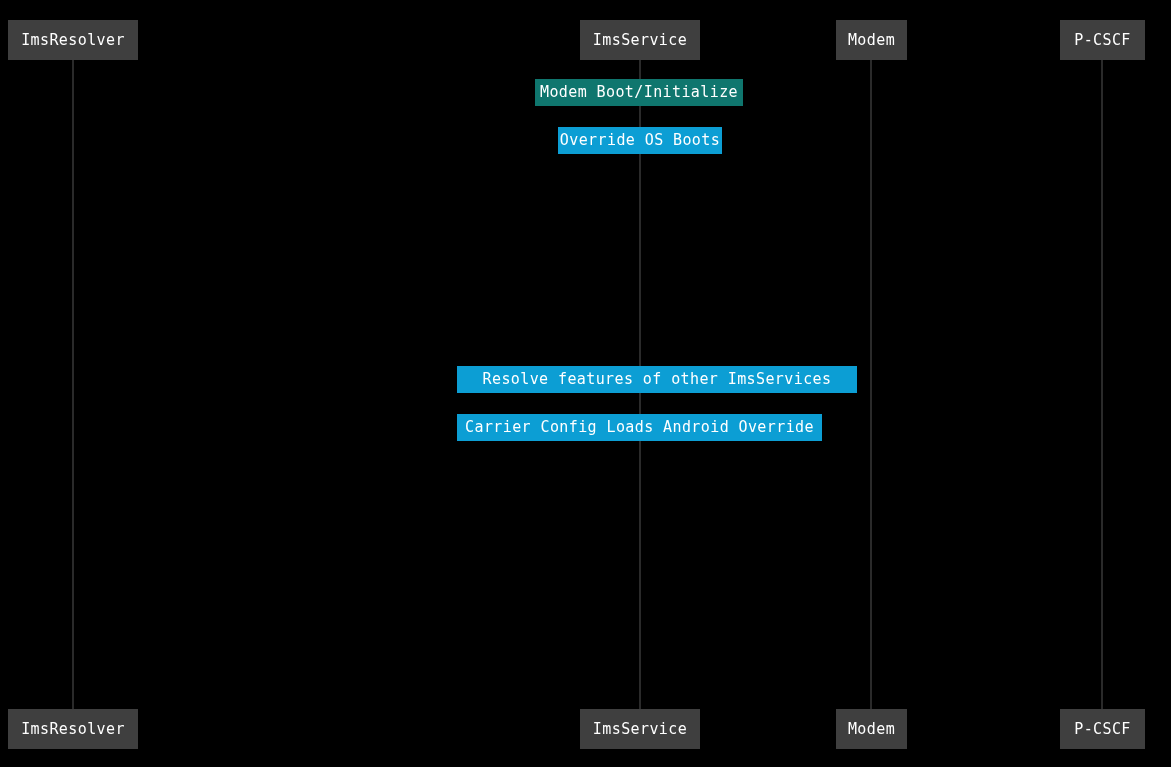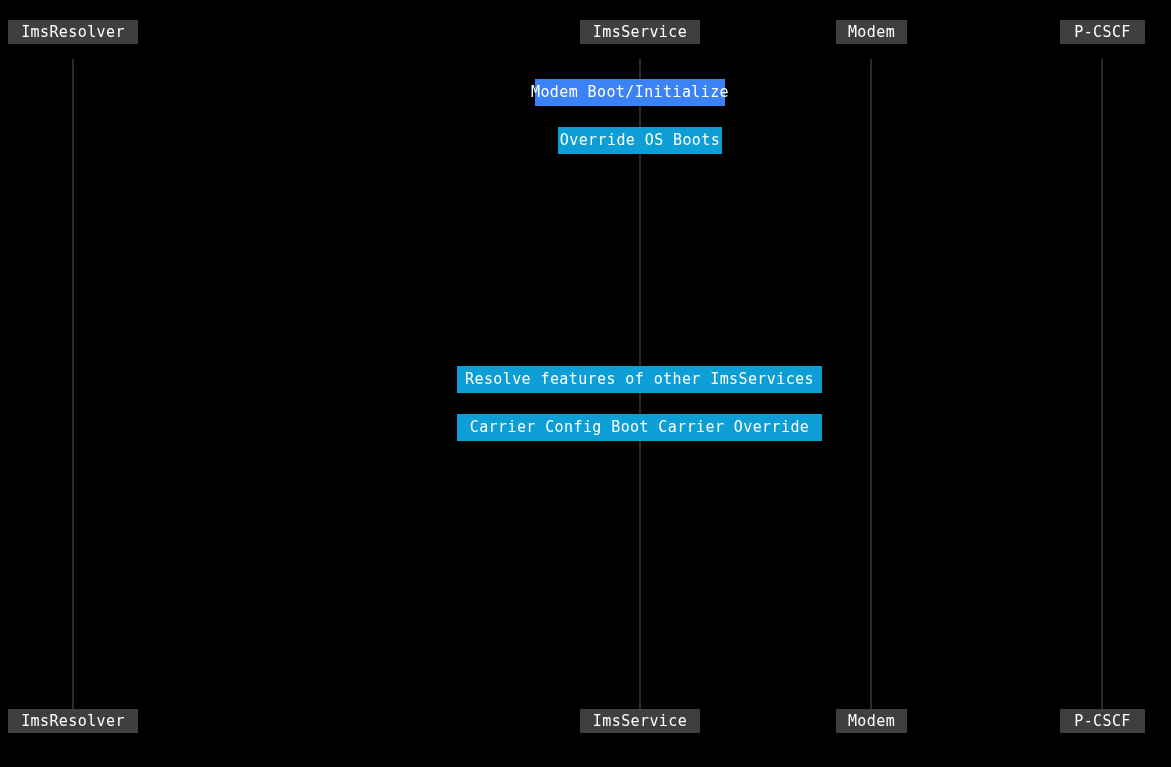--- a/index.html
+++ b/index.html
@@ -36,21 +36,21 @@
   .participant {
     position: absolute;
     background: #3f3f3f;
     color: #ffffff;
     display: flex;
     align-items: center;
     justify-content: center;
     font-size: 15px;
     letter-spacing: 0.4px;
     white-space: nowrap;
-    height: 24px;
+    height: 40px;
     font-family: "DejaVu Sans Mono", "Liberation Mono", monospace;
   }
   .participant .pname {
     display: block;
     line-height: 1;
   }
 
   
   .divider {
     position: absolute;
@@ -89,31 +89,31 @@
         <span class="pname">ImsService</span>
       </div>
       <div class="participant" style="left: 836px; top: 20px; width: 71px; background: rgb(63, 63, 63); color: rgb(255, 255, 255);">
         <span class="pname">Modem</span>
       </div>
       <div class="participant" style="left: 1060px; top: 20px; width: 85px; background: rgb(63, 63, 63); color: rgb(255, 255, 255);">
         <span class="pname">P-CSCF</span>
       </div>
     </div>
   <div id="dividers-layer">
-      <div class="divider" style="left: 535px; top: 79px; width: 190px; background: #3b82f6; color: rgb(255, 255, 255);">
+      <div class="divider" style="left: 535px; top: 79px; width: 208px; background: #0f766e; color: rgb(255, 255, 255);">
         <span class="dtext">Modem Boot/Initialize</span>
       </div>
       <div class="divider" style="left: 558px; top: 127px; width: 164px; background: rgb(12, 158, 212); color: rgb(255, 255, 255);">
         <span class="dtext">Override OS Boots</span>
       </div>
-      <div class="divider" style="left: 457px; top: 366px; width: 365px; background: rgb(12, 158, 212); color: rgb(255, 255, 255);">
+      <div class="divider" style="left: 457px; top: 366px; width: 400px; background: rgb(12, 158, 212); color: rgb(255, 255, 255);">
         <span class="dtext">Resolve features of other ImsServices</span>
       </div>
       <div class="divider" style="left: 457px; top: 414px; width: 365px; background: rgb(12, 158, 212); color: rgb(255, 255, 255);">
-        <span class="dtext">Carrier Config Boot Carrier Override</span>
+        <span class="dtext">Carrier Config Loads Android Override</span>
       </div>
     </div>
   <div id="participants-bottom-layer">
       <div class="participant" style="left: 8px; top: 709px; width: 130px; background: rgb(63, 63, 63); color: rgb(255, 255, 255);">
         <span class="pname">ImsResolver</span>
       </div>
       <div class="participant" style="left: 580px; top: 709px; width: 120px; background: rgb(63, 63, 63); color: rgb(255, 255, 255);">
         <span class="pname">ImsService</span>
       </div>
       <div class="participant" style="left: 836px; top: 709px; width: 71px; background: rgb(63, 63, 63); color: rgb(255, 255, 255);">

